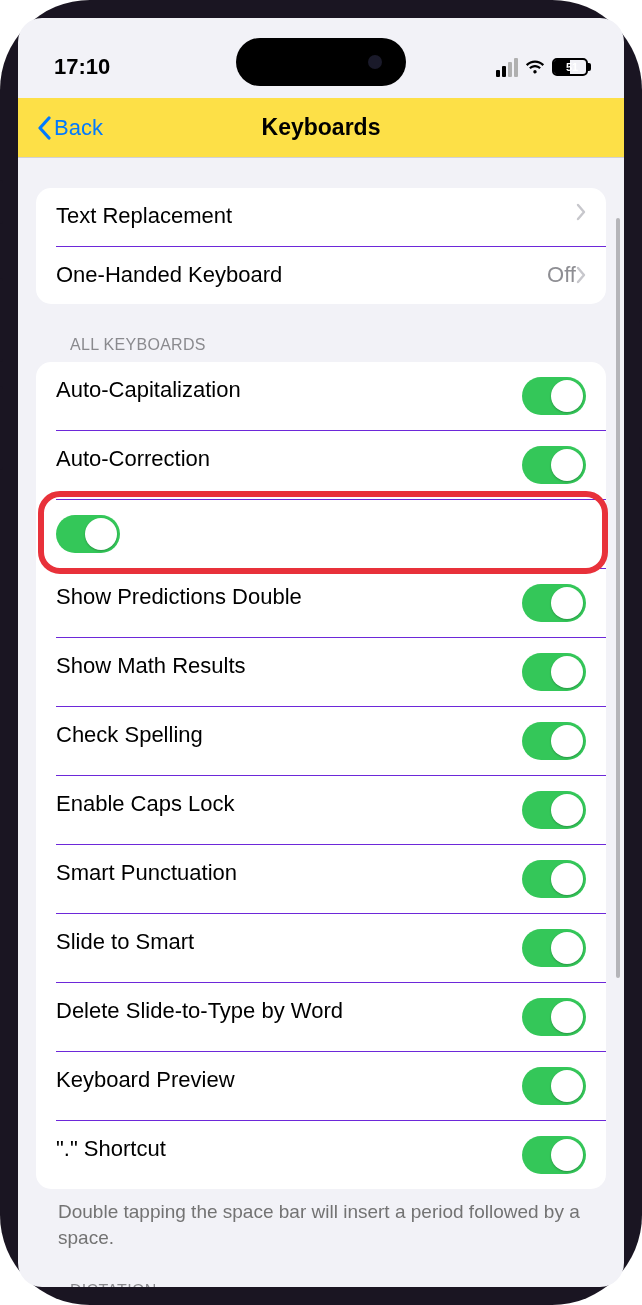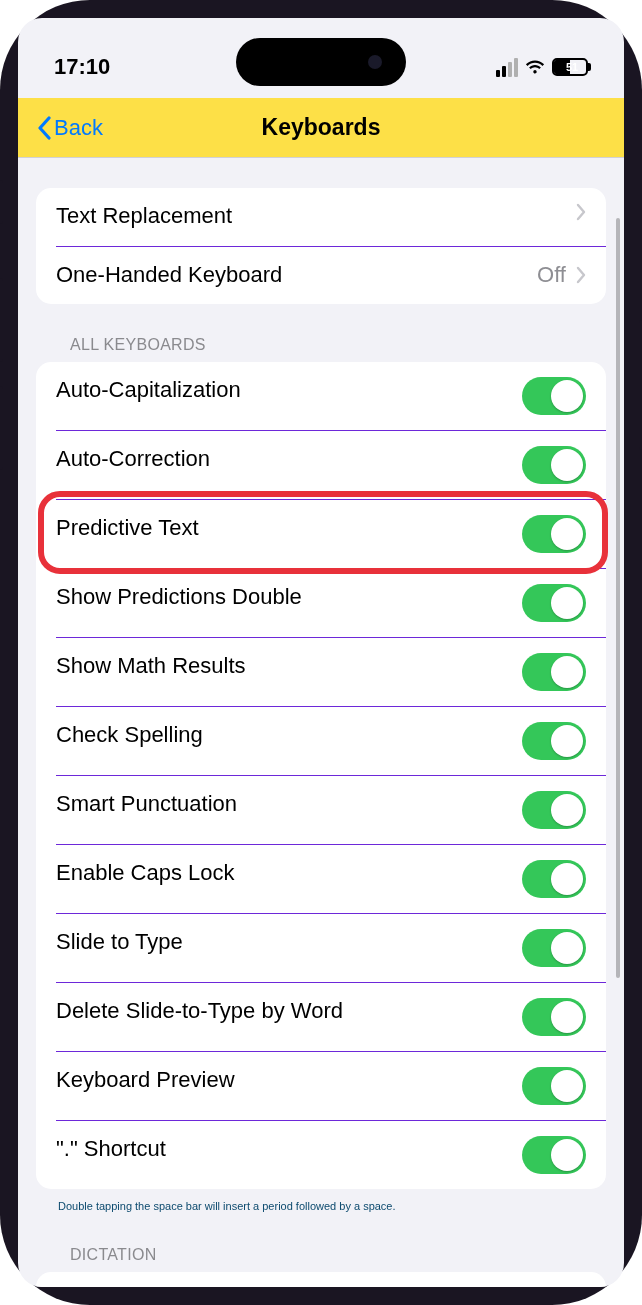--- a/index.html
+++ b/index.html
@@ -163,33 +163,33 @@
     display: flex;
     align-items: flex-start;
     justify-content: space-between;
     padding: 15px 20px;
     font-size: 22px;
     color: #000;
     min-height: 58px;
     position: relative;
   }
   .row + .row { border-top: 1px solid #6d28d9; margin-left: 20px; padding-left: 0; }
-  .row-right { display: flex; align-items: center; gap: 10px; color: #8e8e93; font-size: 22px; }
+  .row-right { display: flex; align-items: center; color: #8e8e93; font-size: 22px; }
   .chevron { color: #c7c7cc; }
   .chevron svg { display: block; }
   .section-header {
     font-size: 16px;
     color: #8a8a8e;
     text-transform: uppercase;
     margin: 32px 0 8px 34px;
     letter-spacing: 0.3px;
   }
   .section-footer {
-    font-size: 11px;
-    color: #0c4a6e;
+    font-size: 19px;
+    color: #737373;
     margin: 10px 22px 0;
     line-height: 1.35;
   }
   .toggle {
     width: 64px;
     height: 38px;
     border-radius: 20px;
     background: #34c759;
     position: relative;
     flex-shrink: 0;
@@ -299,21 +299,20 @@
               <div class="knob"></div>
             </div>
         </div>
         <div class="row">
           <span>Auto-Correction</span>
           <div class="toggle">
               <div class="knob"></div>
             </div>
         </div>
         <div class="row" id="predictive-row">
-          <span>Predictive Text</span>
           <div class="toggle">
               <div class="knob"></div>
             </div>
         </div>
         <div class="row">
           <span>Show Predictions Double</span>
           <div class="toggle">
               <div class="knob"></div>
             </div>
         </div>
@@ -323,33 +322,33 @@
               <div class="knob"></div>
             </div>
         </div>
         <div class="row">
           <span>Check Spelling</span>
           <div class="toggle">
               <div class="knob"></div>
             </div>
         </div>
         <div class="row">
+          <span>Enable Caps Lock</span>
+          <div class="toggle">
+              <div class="knob"></div>
+            </div>
+        </div>
+        <div class="row">
           <span>Smart Punctuation</span>
           <div class="toggle">
               <div class="knob"></div>
             </div>
         </div>
         <div class="row">
-          <span>Enable Caps Lock</span>
-          <div class="toggle">
-              <div class="knob"></div>
-            </div>
-        </div>
-        <div class="row">
-          <span>Slide to Type</span>
+          <span>Slide to Smart</span>
           <div class="toggle">
               <div class="knob"></div>
             </div>
         </div>
         <div class="row">
           <span>Delete Slide-to-Type by Word</span>
           <div class="toggle">
               <div class="knob"></div>
             </div>
         </div>

